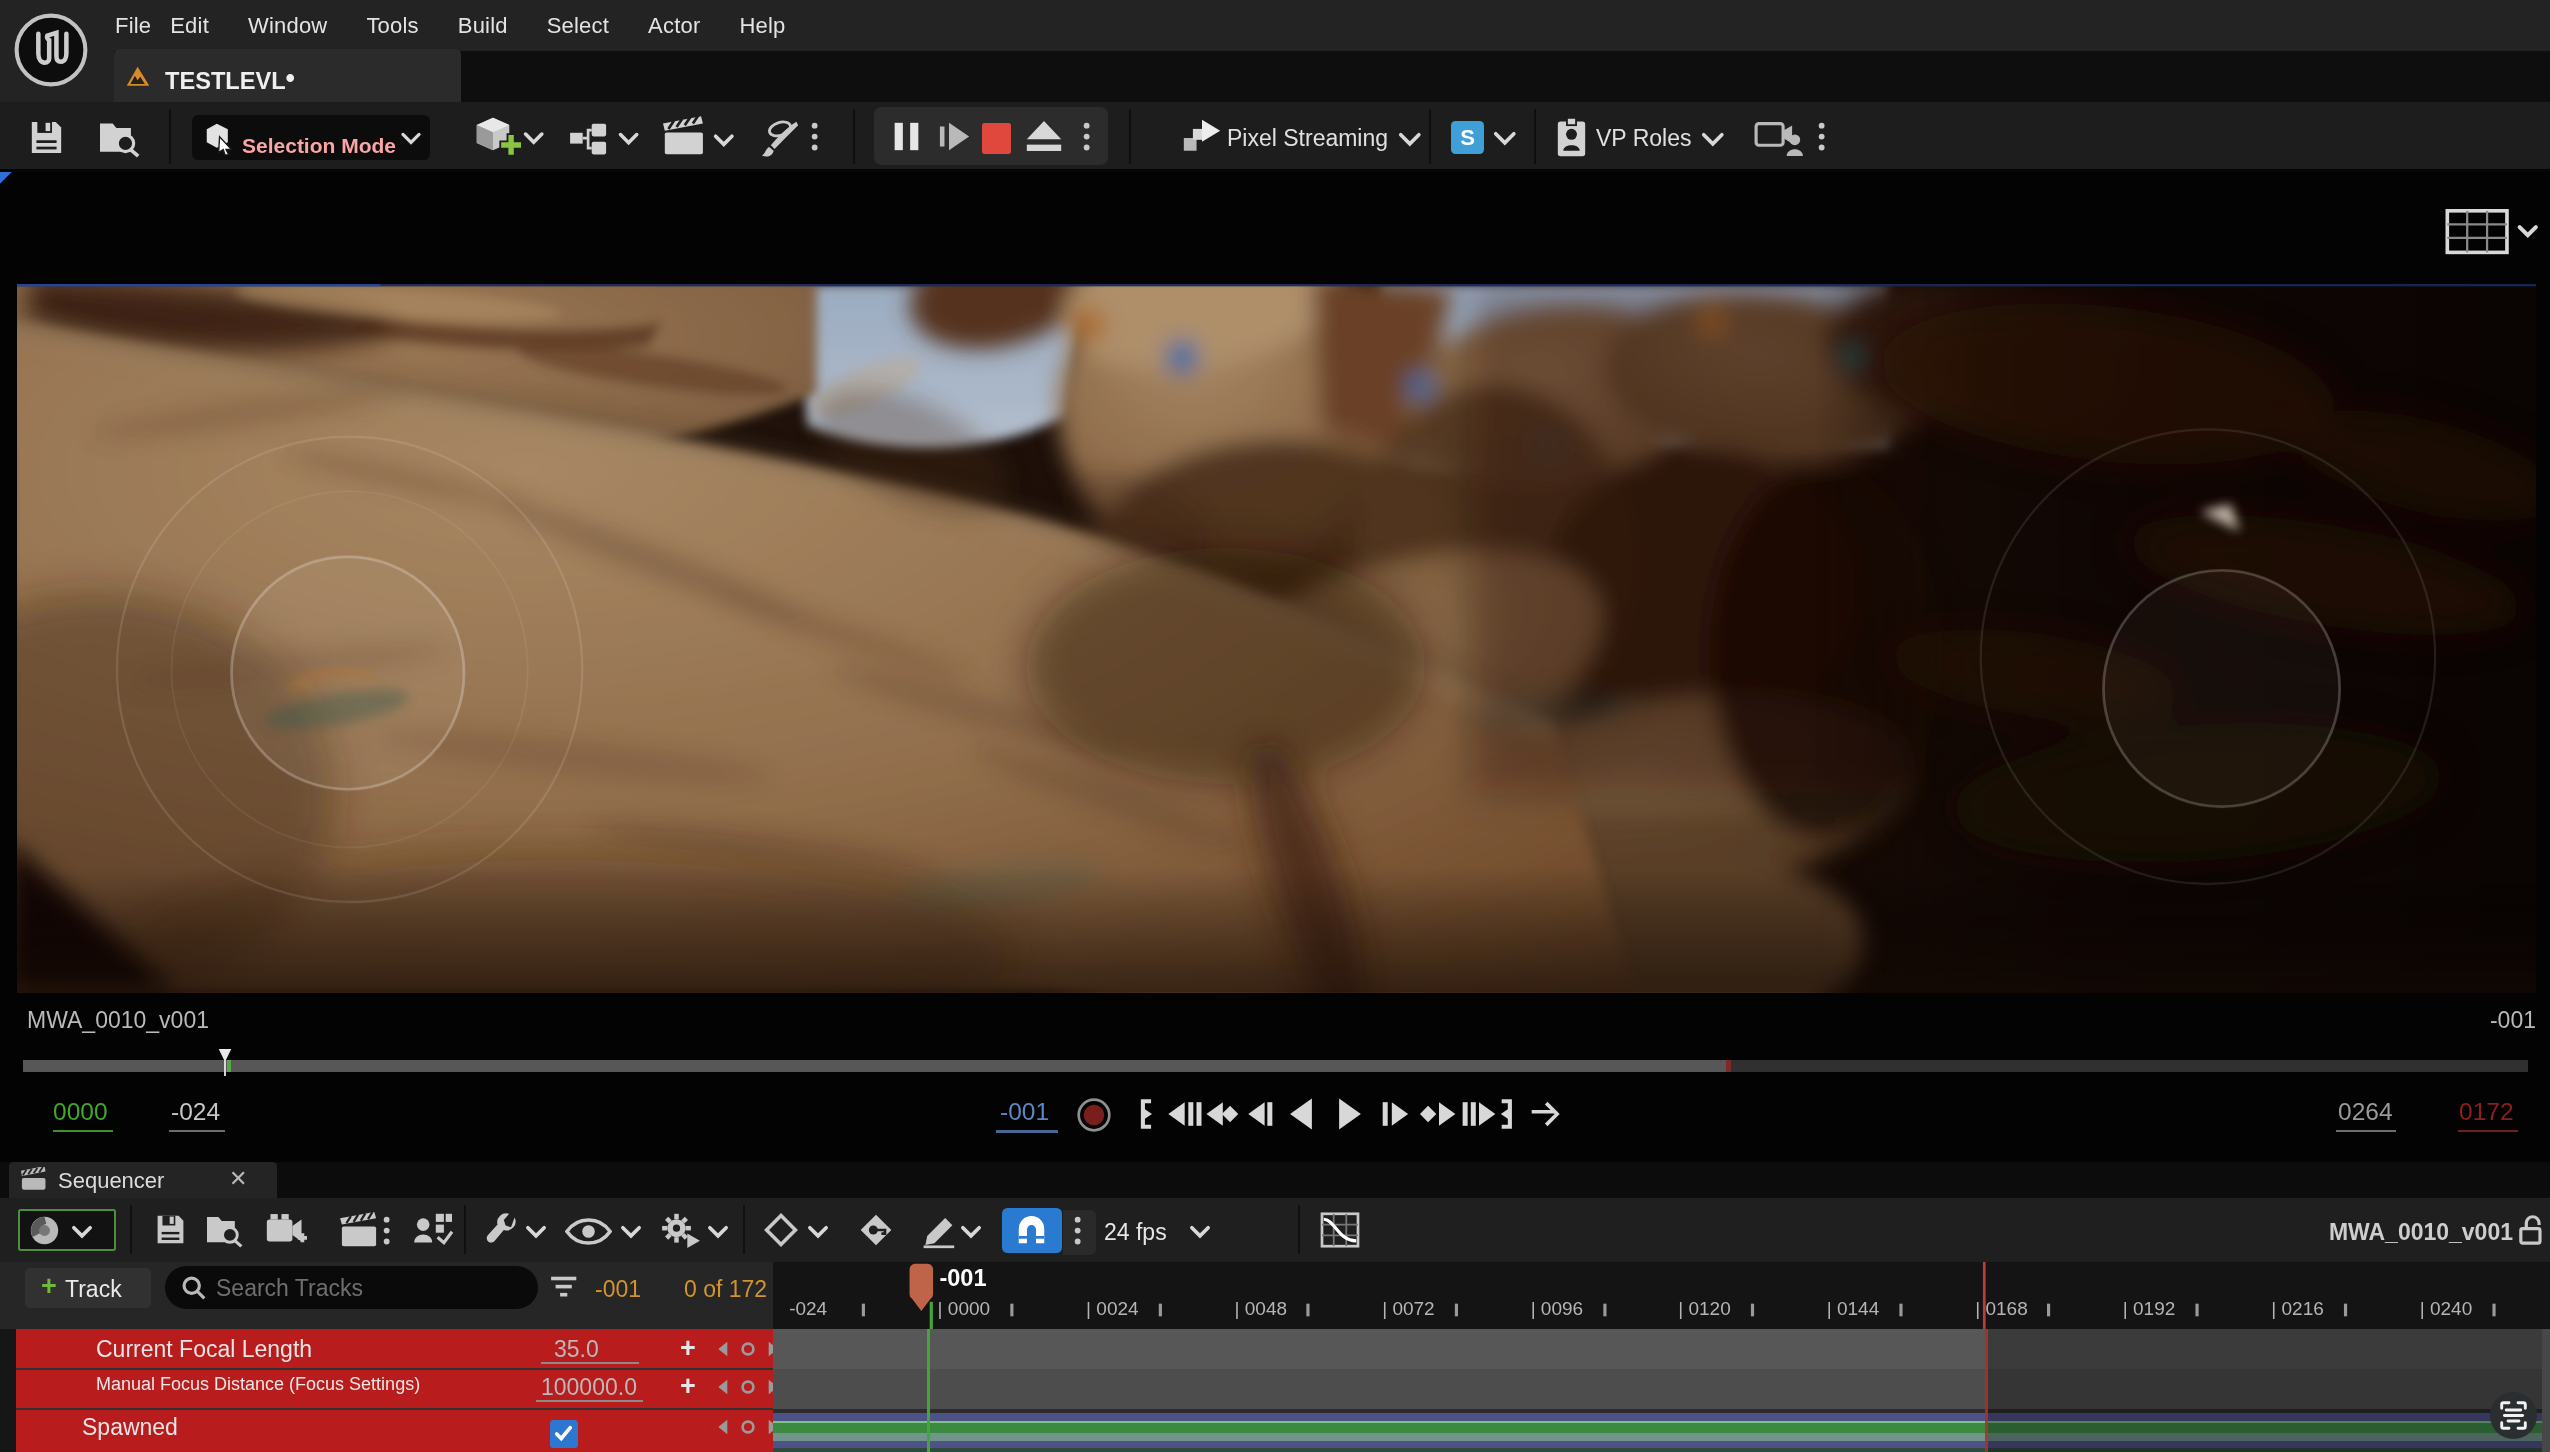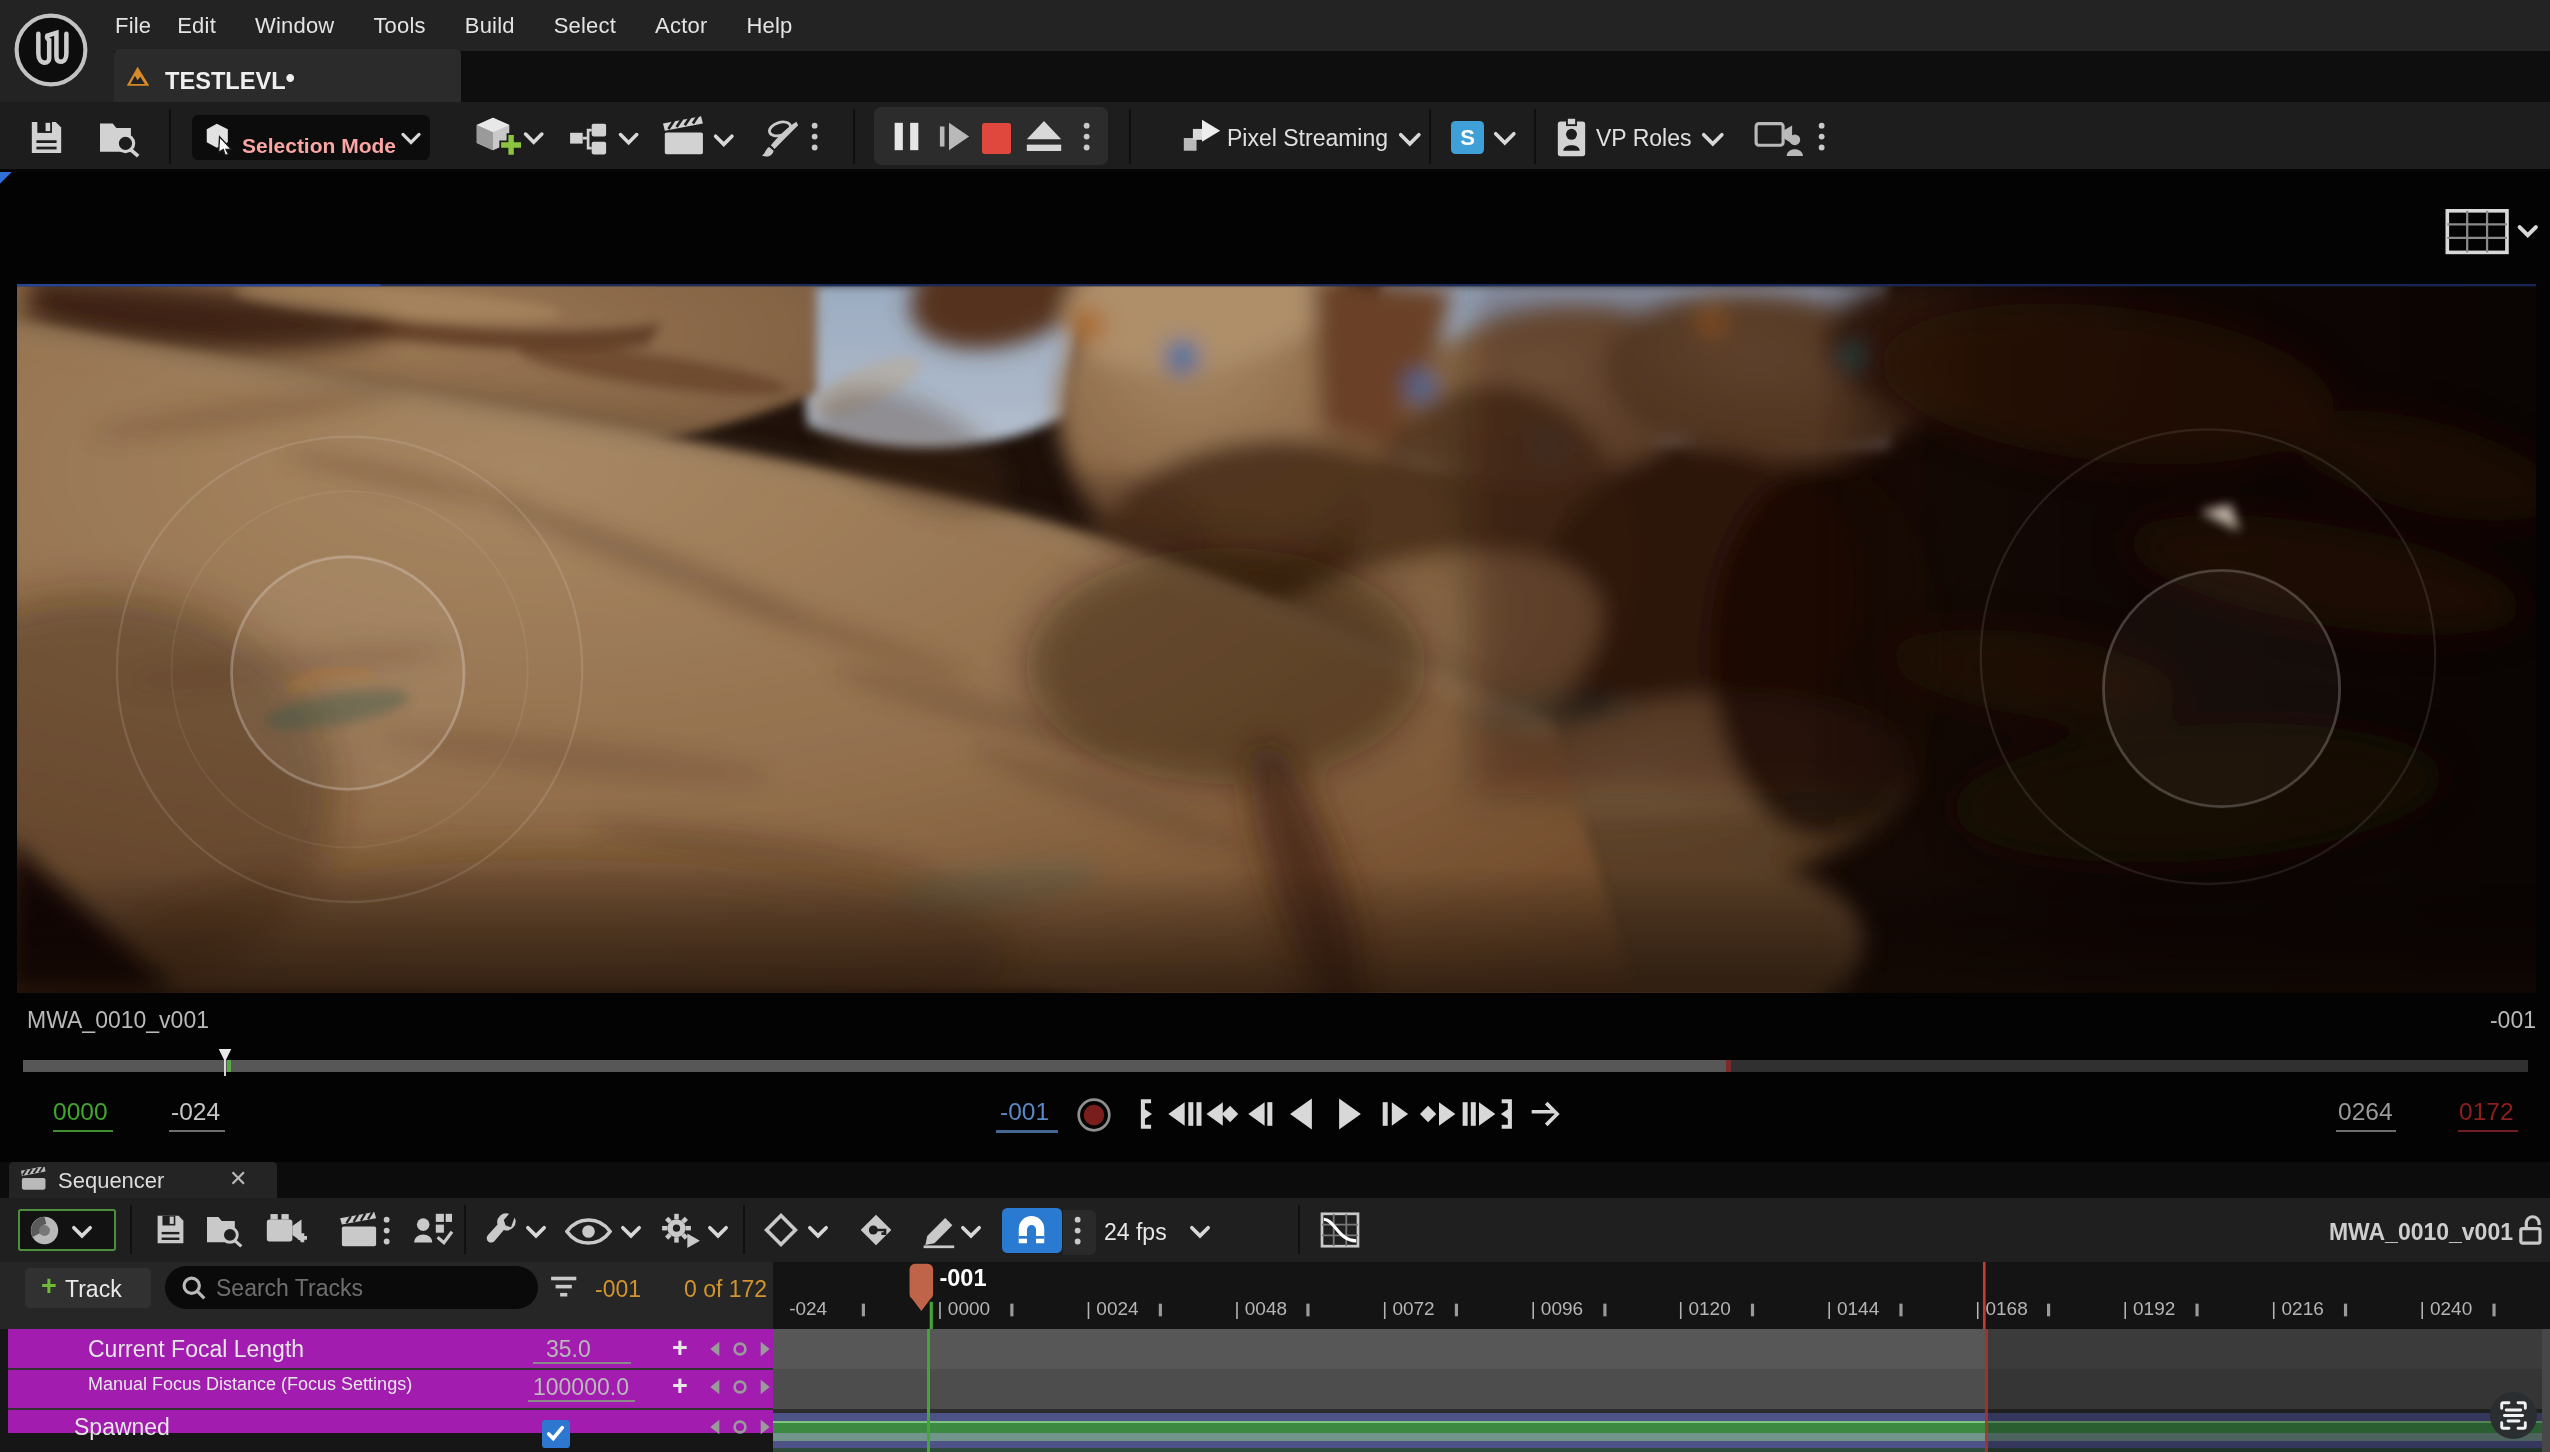--- a/index.html
+++ b/index.html
@@ -13,21 +13,21 @@
 <div class="abs" style="left:0;top:0;width:2550px;height:51px;background:#232323"></div>
 <div class="abs" style="left:0;top:51px;width:2550px;height:51px;background:#0e0e0e"></div>
 <div class="abs" style="left:0;top:51px;width:114px;height:51px;background:#232323"></div>
 
 <svg class="abs" style="left:12.7px;top:11.8px" width="76" height="76" viewBox="0 0 84 84">
   <circle cx="42" cy="42" r="38" fill="#0d0d0d" stroke="#c2c2c2" stroke-width="4.5"></circle>
   <path d="M28 24 v22 c0 6 3 10 7 10 c3 0 5 -2 5 -5 v-20 c-2 -1 -3 -3 -2 -5 l10 -3 v26 c0 4 2 6 5 6 c4 0 6 -4 6 -9 v-22" fill="none" stroke="#cdcdcd" stroke-width="5" stroke-linecap="round"></path>
 </svg>
 
 <div class="abs" style="left:115px;top:12.7px;font-size:22px;color:#e3e3e3;letter-spacing:0.2px">
-  <span style="margin-right:26px">File</span><span style="margin-right:39px">Edit</span><span style="margin-right:39px">Window</span><span style="margin-right:39px">Tools</span><span style="margin-right:39px">Build</span><span style="margin-right:39px">Select</span><span style="margin-right:39px">Actor</span><span>Help</span>
+  <span style="margin-right:19px">File</span><span style="margin-right:39px">Edit</span><span style="margin-right:39px">Window</span><span style="margin-right:39px">Tools</span><span style="margin-right:39px">Build</span><span style="margin-right:39px">Select</span><span style="margin-right:39px">Actor</span><span>Help</span>
 </div>
 
 <div class="abs" style="left:114px;top:49px;width:347px;height:53px;background:#2b2b2b;border-radius:5.5px 5.5px 0 0"></div>
 <svg class="abs" style="left:125px;top:64px" width="27" height="25.4" viewBox="0 0 30 28">
   <path d="M2 24 L14 3 L27 24 Z" fill="#d88a28"></path>
     <path d="M6 22 l5 -9 l3 5 l3 -4 l5 8 Z" fill="#222"></path>
 </svg>
 <div class="abs" style="left:165px;top:63px;font-size:23.6px;font-weight:bold;color:#efefef">TESTLEVL<span style="font-size:27px;vertical-align:1.8px">•</span></div>
 
 <div class="abs" style="left:0;top:102px;width:2550px;height:69px;background:#1d1d1d"></div>
@@ -591,21 +591,21 @@
         <line x1="1733" y1="46" x2="1733" y2="60"></line>
         <line x1="1897" y1="46" x2="1897" y2="60"></line>
     </g>
     <line x1="1334" y1="0" x2="1334" y2="74" stroke="#c23a34" stroke-width="3"></line>
     <line x1="171" y1="44" x2="171" y2="74" stroke="#44a53c" stroke-width="3.5"></line>
     <path d="M153 2 h14 a6 6 0 0 1 6 6 v28 a6 6 0 0 1 -3 5 l-10 13 l-10 -13 a6 6 0 0 1 -3 -5 v-28 a6 6 0 0 1 6 -6 Z" fill="#bf6448"></path>
     <text x="180" y="27" fill="#fff" font-size="26" font-weight="bold" font-family="Liberation Sans, sans-serif">-001</text>
   </svg>
 </div>
 
-<div class="abs" style="left:8px;top:1329px;width:773px;height:104px;background:#a21caf">
+<div class="abs" style="left:16px;top:1329px;width:773px;height:124px;background:#b91c1c">
   <div class="abs" style="left:0;top:39px;width:773px;height:1.8px;background:#313131"></div>
   <div class="abs" style="left:0;top:79px;width:773px;height:1.8px;background:#313131"></div>
   <div class="abs" style="left:80px;top:7.3px;font-size:23px;color:#e6e6e6">Current Focal Length</div>
   <div class="abs" style="left:538px;top:7.3px;font-size:23px;color:#b9b9b9">35.0</div>
   <div class="abs" style="left:525px;top:33px;width:98px;height:1.8px;background:#8a8a8a"></div>
   <div class="abs" style="left:664px;top:3.6px;font-size:27px;color:#e6e6e6;font-weight:bold">+</div>
   <svg class="abs" style="left:700px;top:11px" width="64" height="18" viewBox="0 0 70 20">
       <g fill="#9a9a9a">
         <path d="M12 2 L2 10 L12 18 Z"></path>
         <circle cx="35" cy="10" r="6" fill="none" stroke="#9a9a9a" stroke-width="3"></circle>

